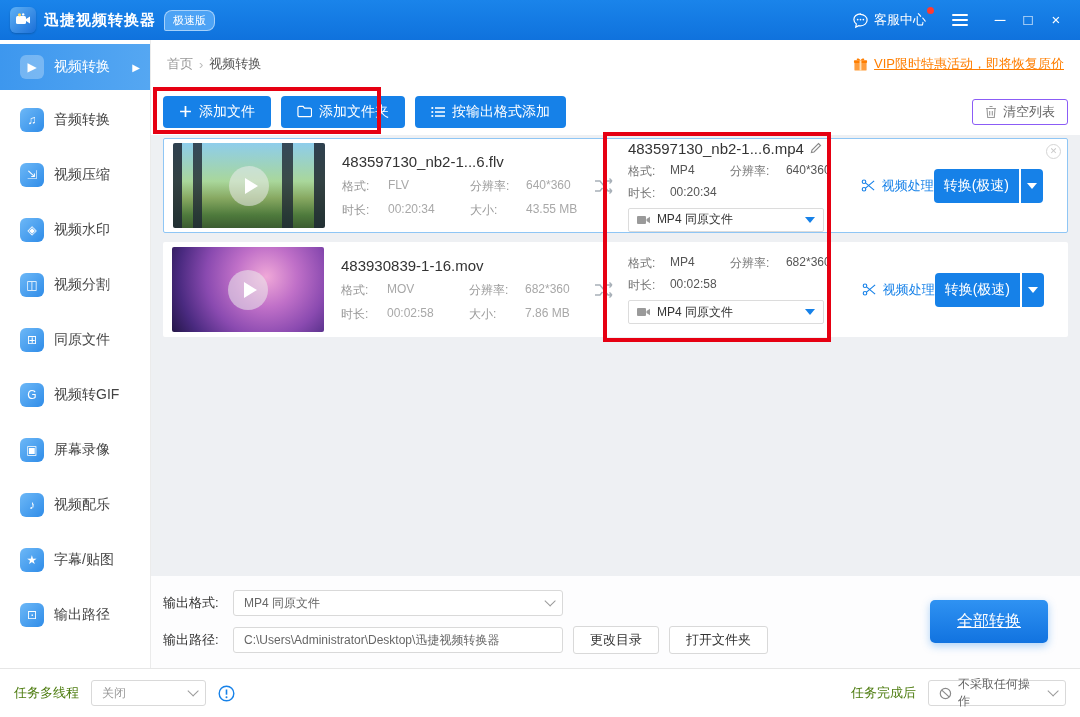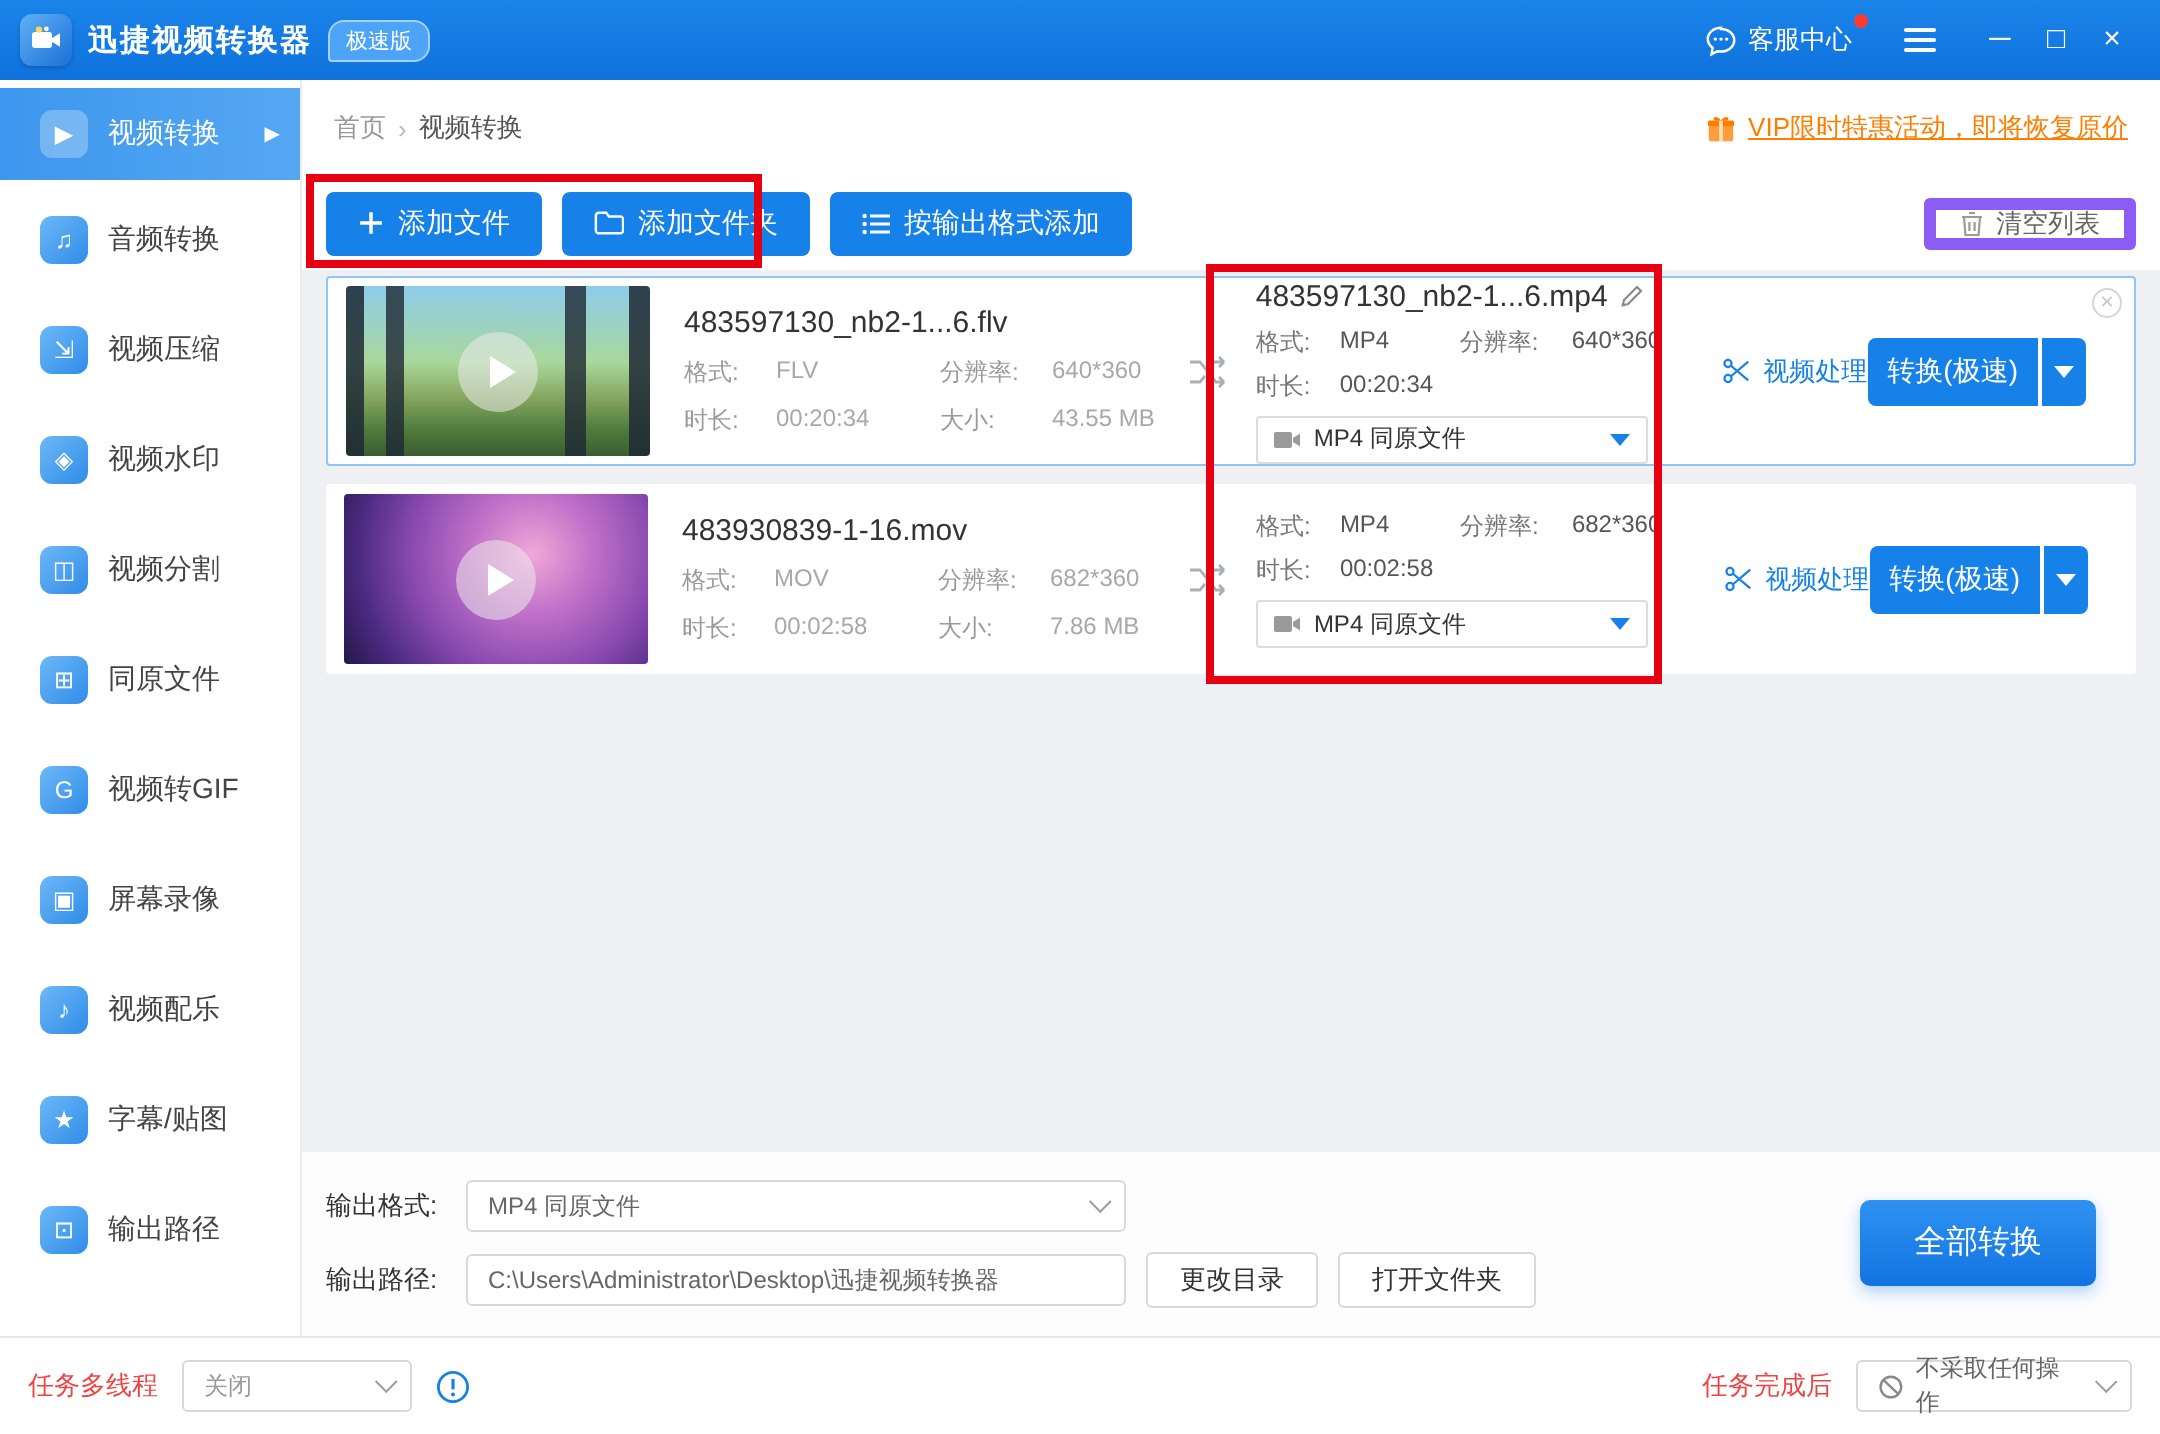--- a/index.html
+++ b/index.html
@@ -39,21 +39,21 @@
   .crumb-home { color:#999; cursor:pointer; }
   .crumb-sep { color:#bbb; margin:0 6px; }
   .crumb-cur { color:#555; }
   .vip-link { margin-left:auto; display:flex; align-items:center; gap:6px; color:#ff7e00; font-size:13px; cursor:pointer; }
   .vip-link span { text-decoration:underline; }
 
   .toolbar { height:47px; background:#fff; display:flex; align-items:center; padding:0 12px; gap:10px; }
   .btn-blue { height:32px; background:#1681e8; color:#fff; border:none; border-radius:4px; font-size:14px;
     display:inline-flex; align-items:center; gap:7px; padding:0 16px; cursor:pointer; font-family:Liberation Sans, sans-serif; }
   .btn-blue svg { flex:none; }
-  .btn-clear { margin-left:auto; height:26px; background:#fff; border:6px solid #8b5cf6; border-radius:3px;
+  .btn-clear { margin-left:auto; height:26px; background:#fff; border:1px solid #8b5cf6; border-radius:3px;
     color:#666; font-size:13px; display:inline-flex; align-items:center; gap:6px; padding:0 12px; cursor:pointer; font-family:inherit; }
 
   .list-area { flex:1; background:#eef0f3; padding:3px 12px 0 12px; overflow:hidden; }
   .file-row { background:#fff; height:95px; border-radius:2px; margin-bottom:9px; display:flex; align-items:center;
     padding:0 10px 0 9px; position:relative; }
   .file-row.selected { border:1px solid #8fc6f5; }
   .thumb { width:152px; height:85px; border-radius:2px; position:relative; flex:none; cursor:pointer; }
   .thumb1 { background:
       linear-gradient(90deg, rgba(30,40,52,.85) 0 6%, transparent 6% 13%, rgba(30,40,52,.8) 13% 19%, transparent 19% 72%, rgba(30,40,52,.8) 72% 79%, transparent 79% 93%, rgba(30,40,52,.85) 93% 100%),
       linear-gradient(180deg,#8ecdeb 0%,#a9d79b 45%,#87a861 65%,#4e7a3c 85%,#3c5c30 100%); }
@@ -97,26 +97,26 @@
   .select-box { width:330px; height:26px; border:1px solid #d9d9d9; border-radius:3px; background:#fff;
     display:flex; align-items:center; padding:0 10px; font-size:12px; color:#666; cursor:pointer; }
   .chev { margin-left:auto; width:8px; height:8px; border-right:1.5px solid #9a9a9a; border-bottom:1.5px solid #9a9a9a;
     transform:rotate(45deg) translateY(-3px); }
   .path-input { width:330px; height:26px; border:1px solid #d9d9d9; border-radius:3px; background:#fff;
     font-size:12px; color:#666; padding:0 10px; font-family:inherit; }
   .btn-white { height:28px; background:#fff; border:1px solid #d9d9d9; border-radius:3px; color:#333;
     font-size:13px; padding:0 16px; margin-left:10px; cursor:pointer; font-family:inherit; }
   .convert-all { position:absolute; right:32px; top:24px; width:118px; height:43px;
     background:linear-gradient(180deg,#2f92f2,#1173e0); color:#fff; font-size:16px; border:none; border-radius:5px;
-    cursor:pointer; box-shadow:0 3px 8px rgba(22,129,232,.35); font-family:inherit; }
+    cursor:pointer; box-shadow:0 3px 8px rgba(22,129,232,.35); font-family:inherit;text-decoration:underline; }
 
   
   .footer { position:absolute; left:0; bottom:0; width:1080px; height:49px; background:#fff;
     border-top:1px solid #e6e6e6; display:flex; align-items:center; padding:0 14px; z-index:6; }
-  .foot-label { font-size:13px; color:#ef4444; }
+  .foot-label { font-size:13px; color:#4d7c0f; }
   .foot-select { width:115px; height:26px; border:1px solid #d9d9d9; border-radius:3px; margin-left:12px;
     display:flex; align-items:center; padding:0 10px; font-size:12px; color:#999; cursor:pointer; background:#fff; }
   .info-ic { margin-left:12px; cursor:pointer; display:flex; }
   .foot-right { margin-left:auto; display:flex; align-items:center; }
   .foot-select.wide { width:138px; color:#666; gap:6px; }
 
   
   .anno { position:absolute; border:4px solid #e60012; z-index:40; pointer-events:none; }
   .anno1 { left:153px; top:87px; width:228px; height:47px; }
   .anno2 { left:603px; top:132px; width:228px; height:210px; }

